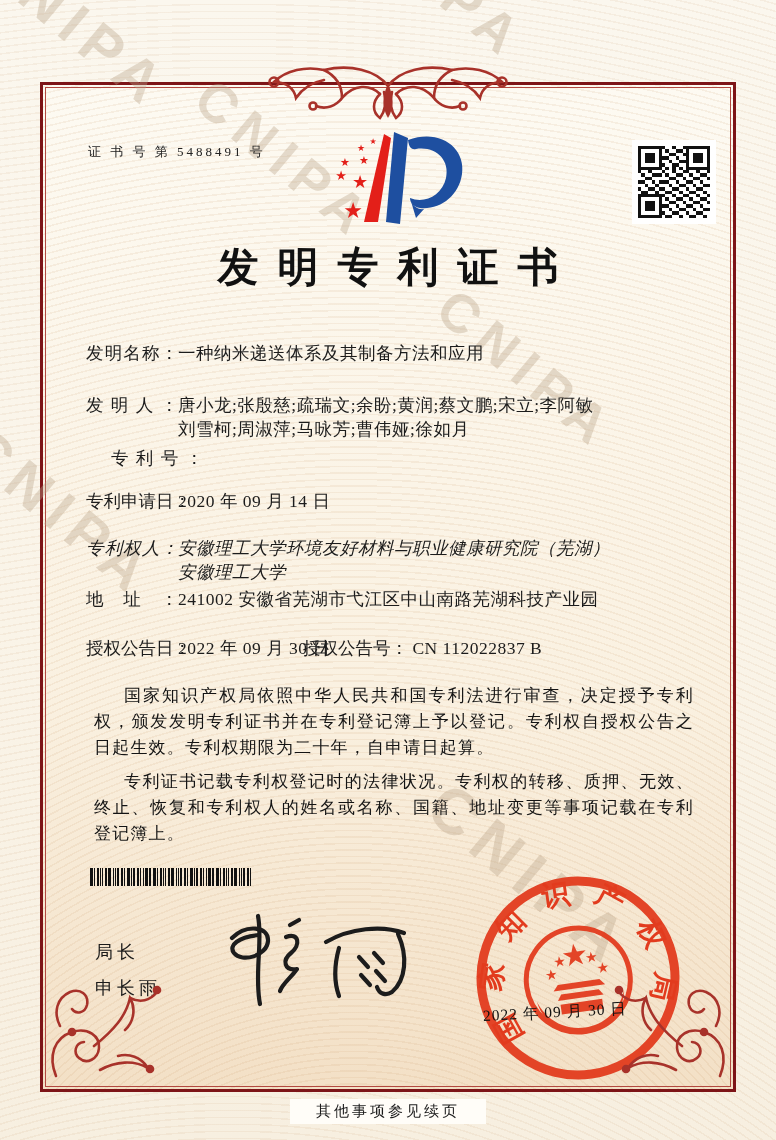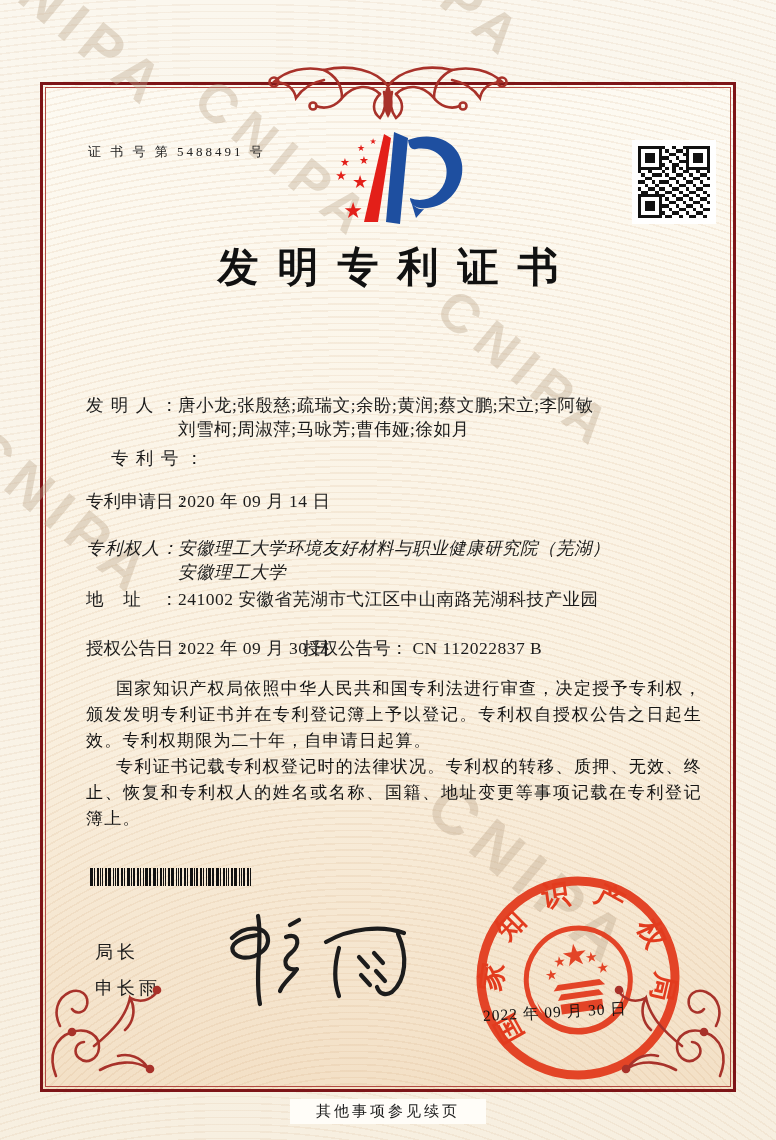--- a/index.html
+++ b/index.html
@@ -36,21 +36,21 @@
          font-size:41px;font-weight:bold;letter-spacing:19px;color:#111;text-indent:19px;}
   
   .row{position:absolute;left:86px;font-size:17.5px;color:#1c1c1c;line-height:24px;}
   .row .lbl{position:absolute;left:0;top:0;width:92px;display:inline-block;
             text-align:justify;text-align-last:justify;white-space:nowrap;}
   .row .val{display:block;margin-left:92px;white-space:nowrap;letter-spacing:0.5px;}
   .row2{position:absolute;font-size:17.5px;color:#1c1c1c;}
   
   .paras{position:absolute;left:86px;top:676px;width:616px;font-size:17px;
          color:#141414;line-height:26px;letter-spacing:1.2px;text-align:justify;}
-  .paras p{margin:0;text-indent:30px;}
+  .paras p{margin:8px;text-indent:30px;font-family:Liberation Mono, monospace;}
   
   .barcode{position:absolute;left:90px;top:868px;width:214px;height:18px;
            display:flex;align-items:stretch;overflow:hidden;}
   .barcode i{display:block;background:#111;}
   
   .sig-title{position:absolute;left:95px;top:940px;font-size:18px;letter-spacing:4px;color:#1a1a1a;
              font-family:"Liberation Sans","DejaVu Sans",sans-serif;}
   .sig-name{position:absolute;left:95px;top:976px;font-size:18px;letter-spacing:4px;color:#1a1a1a;
             font-family:Liberation Serif, serif;}
   .sig-hand{position:absolute;left:202px;top:912px;}
@@ -578,20 +578,24 @@
         <i class="b"></i>
         <i class="b"></i>
         <i></i>
         <i></i>
         <i class="b"></i>
         <i></i>
       </div>
 
     <div class="title">发明专利证书</div>
 
+    <div class="row" style="top:341px;">
+      <span class="lbl">发明名称：</span>
+      <span class="val">一种纳米递送体系及其制备方法和应用</span>
+    </div>
     <div class="row" style="top:393px;">
       <span class="lbl">发明人：</span>
       <span class="val">唐小龙;张殷慈;疏瑞文;余盼;黄润;蔡文鹏;宋立;李阿敏</span>
       <span class="val">刘雪柯;周淑萍;马咏芳;曹伟娅;徐如月</span>
     </div>
     <div class="row" style="top:446px;margin-left:25px;">
       <span class="lbl">专利号：</span>
     </div>
     <div class="row" style="top:489px;">
       <span class="lbl">专利申请日：</span>

